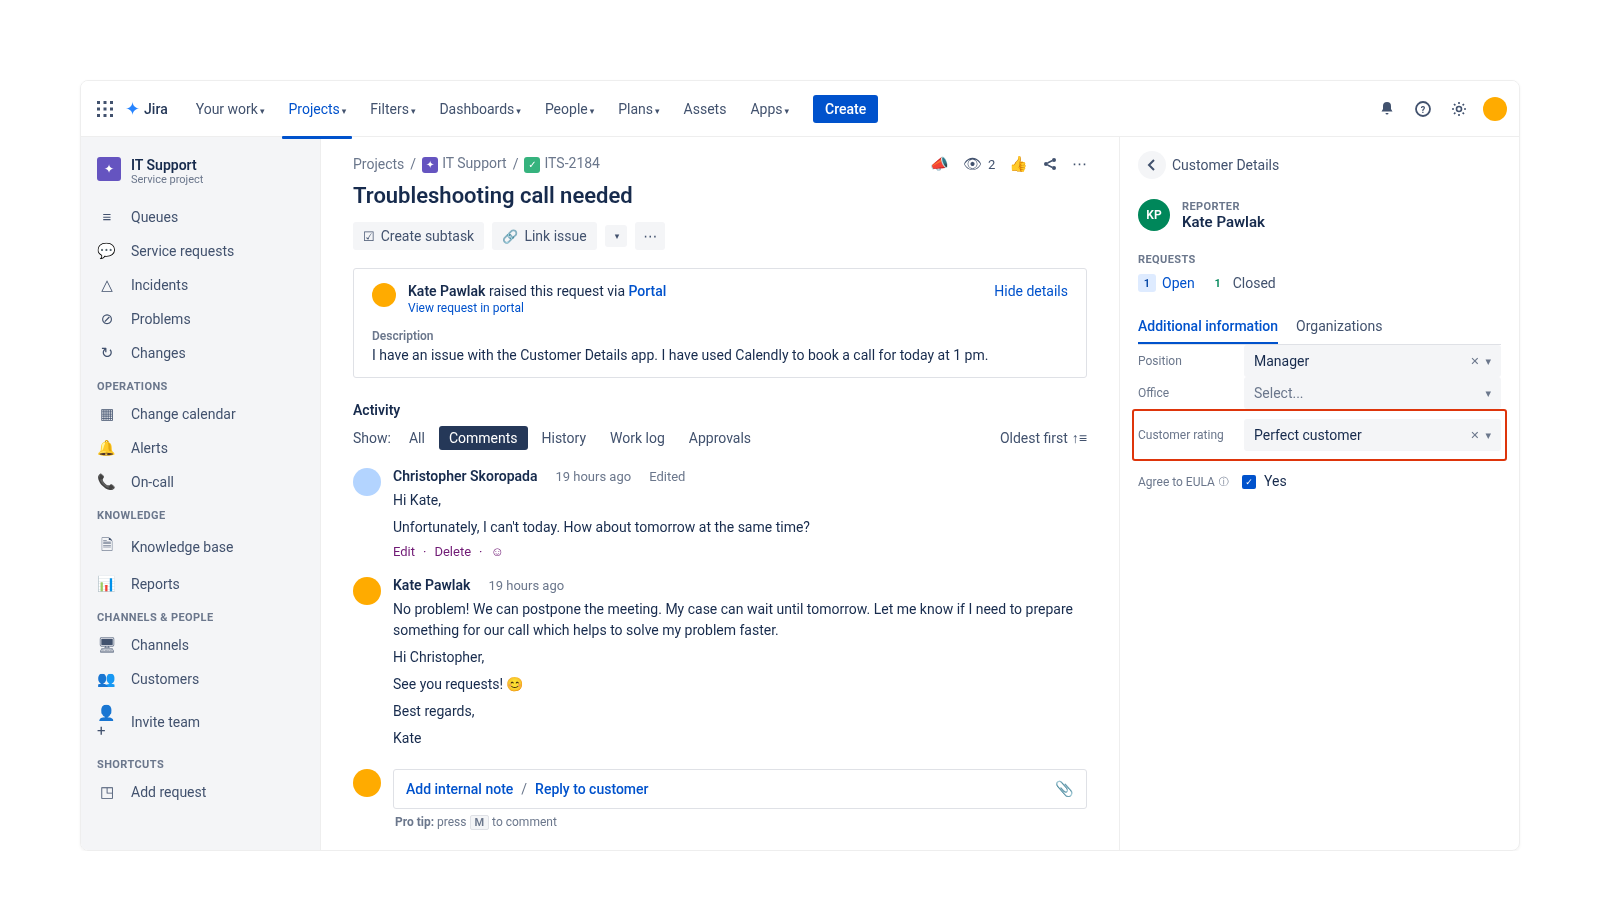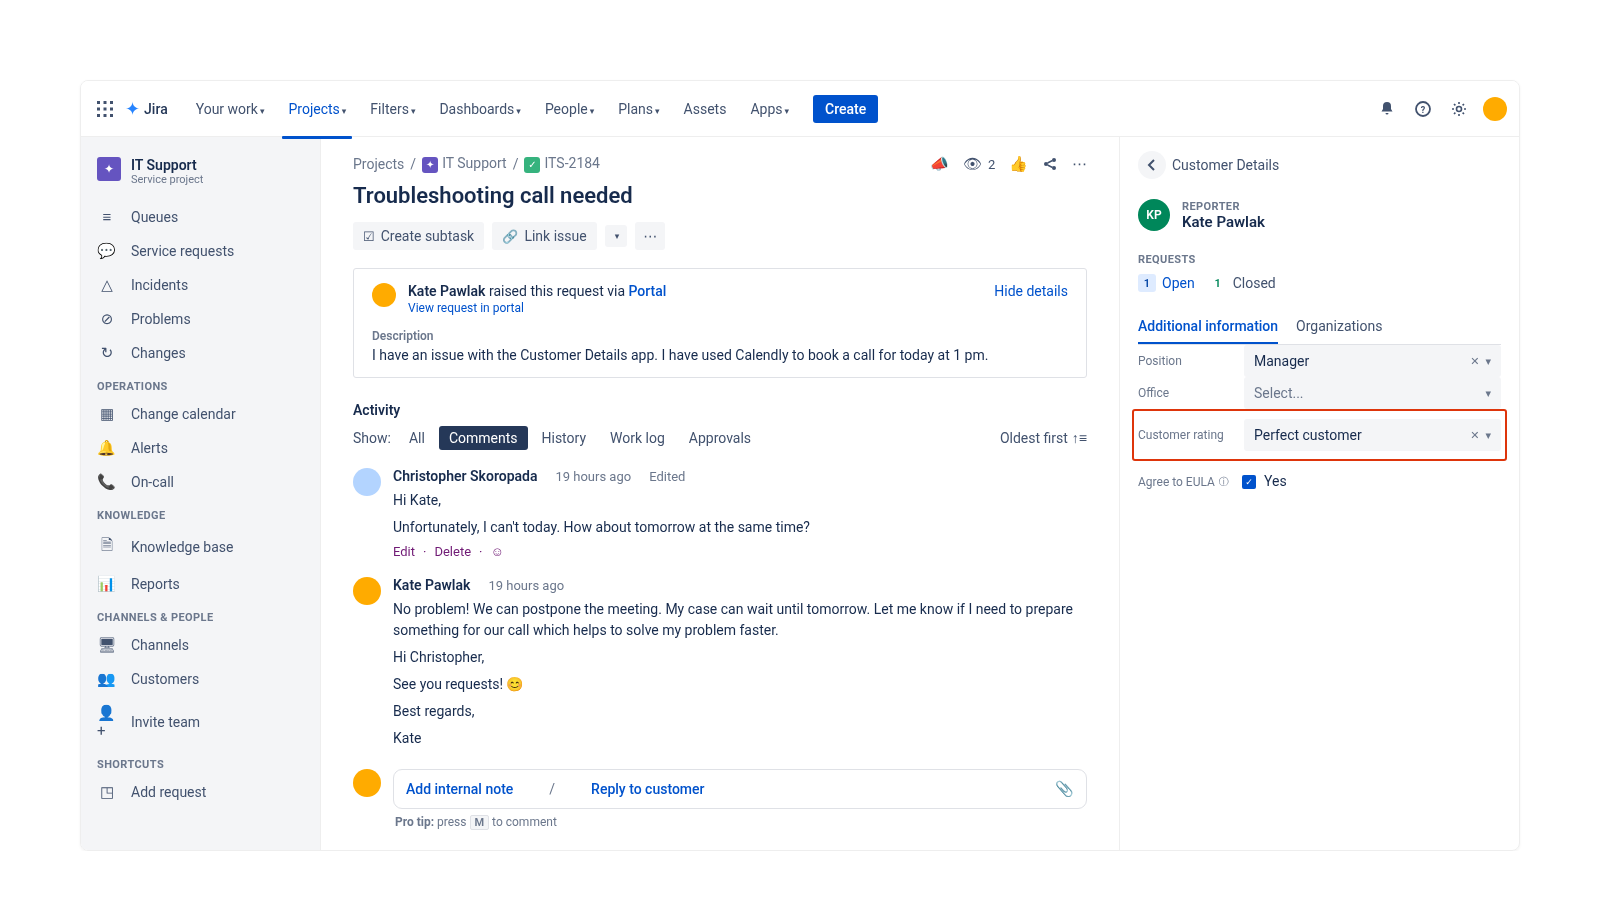--- a/index.html
+++ b/index.html
@@ -108,21 +108,21 @@
   .comment-body { flex:1;}
   .c-head { display:flex; gap:18px; align-items:baseline;}
   .c-author { font-weight:600; font-size:14px;}
   .c-time { color:#6B778C; font-size:13px;}
   .c-edited { color:#6B778C; font-size:13px;}
   .c-text { font-size:14px; color:#172B4D; margin-top:6px; line-height:1.5;}
   .c-actions { display:flex; gap:8px; color:#701a75; font-size:13px; margin-top:6px; align-items:flex-start;}
   .c-actions span { cursor:pointer;}
 
   .comment-input-row { display:flex; gap:12px; margin-top:20px;}
-  .ci-box { flex:1; border:1px solid #dfe1e6; border-radius:9px; padding: 10px 12px; display:flex; align-items:center;gap:28px;}
+  .ci-box { flex:1; border:1px solid #dfe1e6; border-radius:3px; padding: 10px 12px; display:flex; align-items:center;}
   .ci-link { color:#0052CC; font-weight:500; cursor:pointer; font-size:14px;}
   .ci-sep { color:#6B778C; padding: 0 8px;}
   .ci-attach { color:#6B778C; cursor:pointer; font-size:15px;}
   .protip { color:#6B778C; font-size:12px; margin:6px 0 0 42px;}
   .protip .key { display:inline-block; background:#F4F5F7; border:1px solid #dfe1e6; padding:0 4px; border-radius:2px; font-weight:600; font-size:11px;}
 
   
   .rightpanel { width:400px; border-left:1px solid #eee; padding: 14px 18px 18px;}
   .rp-header { display:flex; align-items:center; gap:6px; color:#42526E; font-size:14px; margin-bottom: 20px;}
   .rp-back { width:28px; height:28px; border-radius:50%; background:#F4F5F7; display:flex; align-items:center; justify-content:center; cursor:pointer;}

